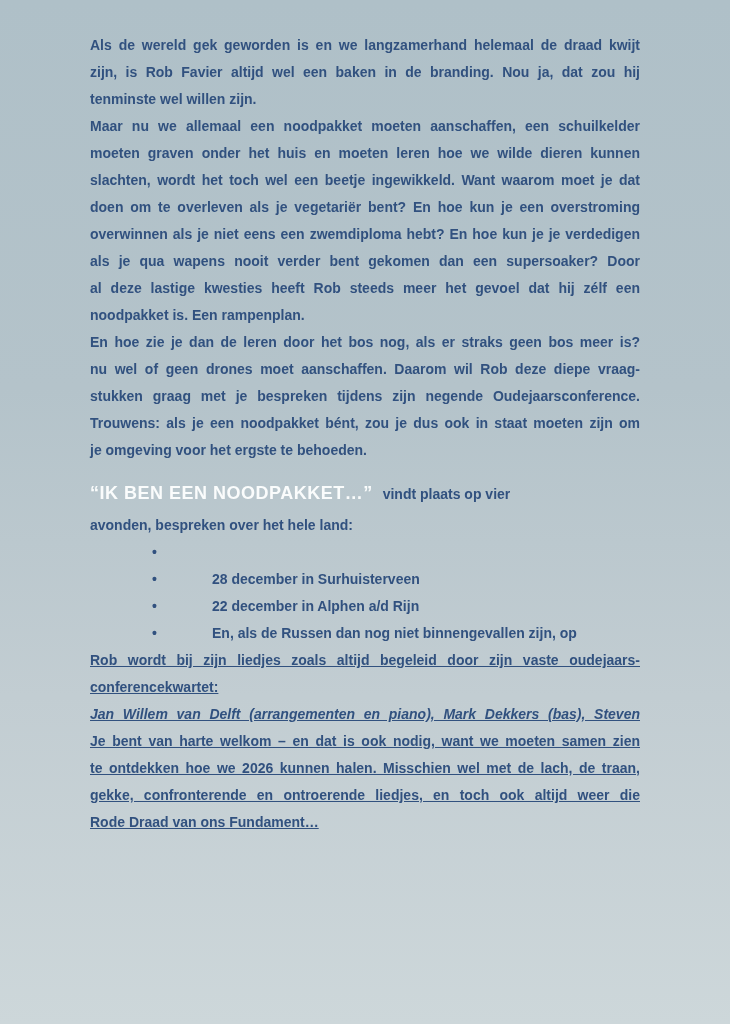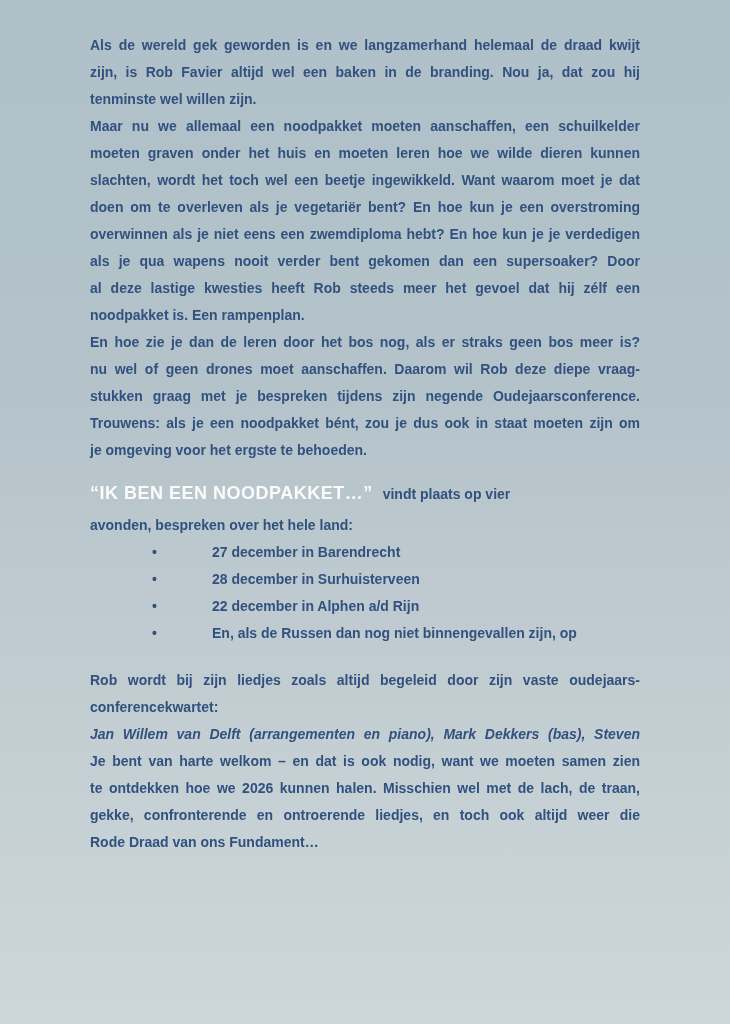--- a/index.html
+++ b/index.html
@@ -56,21 +56,21 @@
     position: relative;
     height: 27px;
     padding-left: 122px;
   }
   .bullet-row .bullet {
     position: absolute;
     left: 62px;
     top: 0;
   }
   .outro {
-    margin-top: 20px;
+    text-decoration: underline;
   }
 </style>
 </head>
 <body>
 
 <div class="content">
 
   <div>
     <div class="line j">Als de wereld gek geworden is en we langzamerhand helemaal de draad kwijt</div>
     <div class="line j">zijn, is Rob Favier altijd wel een baken in de branding. Nou ja, dat zou hij</div>
@@ -91,21 +91,20 @@
   </div>
 
   <div class="heading-line">
     <span class="heading-main">“IK BEN EEN NOODPAKKET…”</span><span class="heading-suffix">vindt plaats op vier</span>
   </div>
   <div class="line">avonden, bespreken over het hele land:</div>
 
   <div>
     <div class="bullet-row">
       <span class="bullet">•</span>
-      <span>27 december in Barendrecht</span>
     </div>
     <div class="bullet-row">
       <span class="bullet">•</span>
       <span>28 december in Surhuisterveen</span>
     </div>
     <div class="bullet-row">
       <span class="bullet">•</span>
       <span>22 december in Alphen a/d Rijn</span>
     </div>
     <div class="bullet-row">

